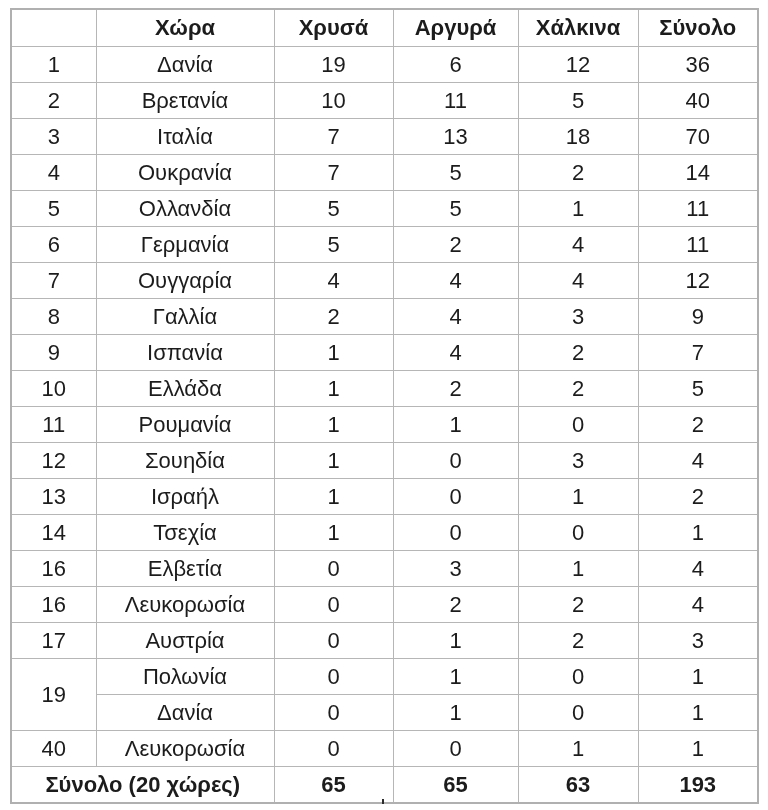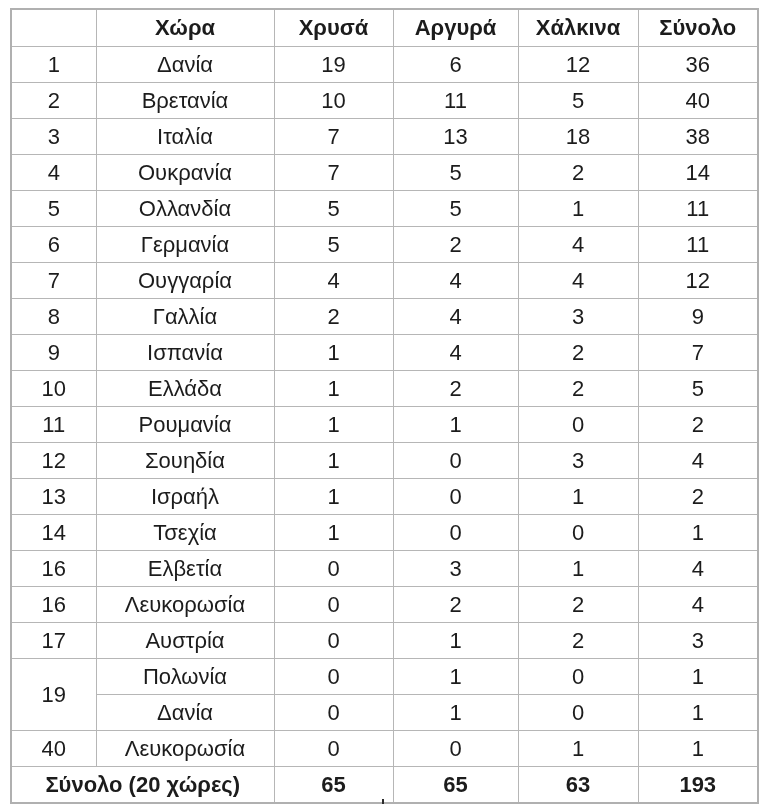--- a/index.html
+++ b/index.html
@@ -77,21 +77,21 @@
         <td>11</td>
         <td>5</td>
         <td>40</td>
       </tr>
       <tr>
         <td>3</td>
         <td>Ιταλία</td>
         <td>7</td>
         <td>13</td>
         <td>18</td>
-        <td>38</td>
+        <td>70</td>
       </tr>
       <tr>
         <td>4</td>
         <td>Ουκρανία</td>
         <td>7</td>
         <td>5</td>
         <td>2</td>
         <td>14</td>
       </tr>
       <tr>

